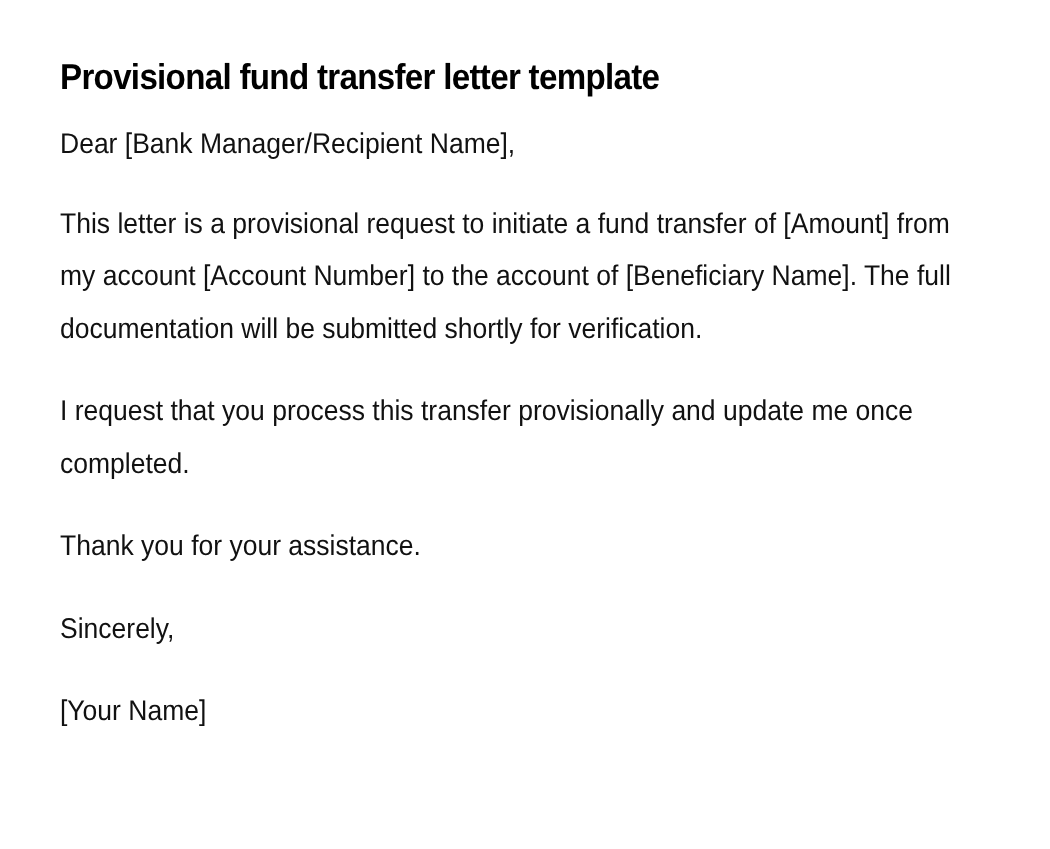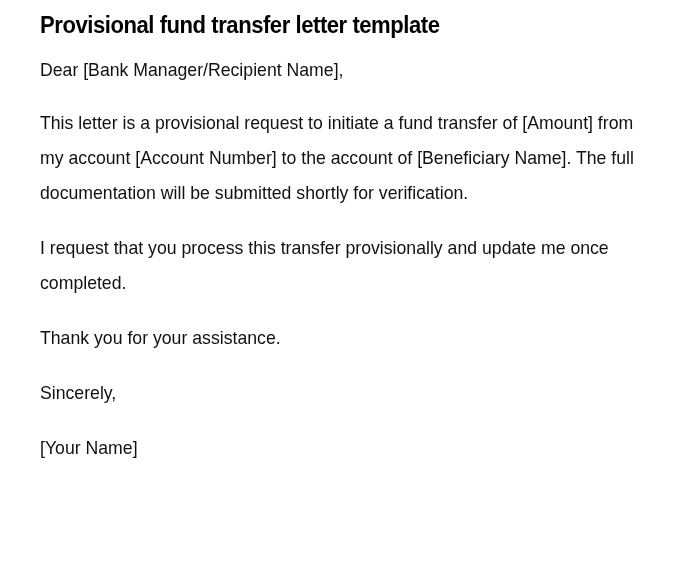--- a/index.html
+++ b/index.html
@@ -11,21 +11,21 @@
       width: 700px;
       height: 566px;
       overflow: hidden;
       position: relative;
       color: #111111;
       font-family: "Liberation Sans", sans-serif;
     }
     .doc {
       position: absolute;
       left: 40px;
-      top: 8px;
+      top: 35px;
       width: 600px;
     }
     .title {
       font-family: "Liberation Sans", sans-serif;
       font-weight: bold;
       font-size: 24px;
       letter-spacing: -0.5px;
       line-height: 34px;
       margin: 0 0 10px 0;
       color: #000000;

